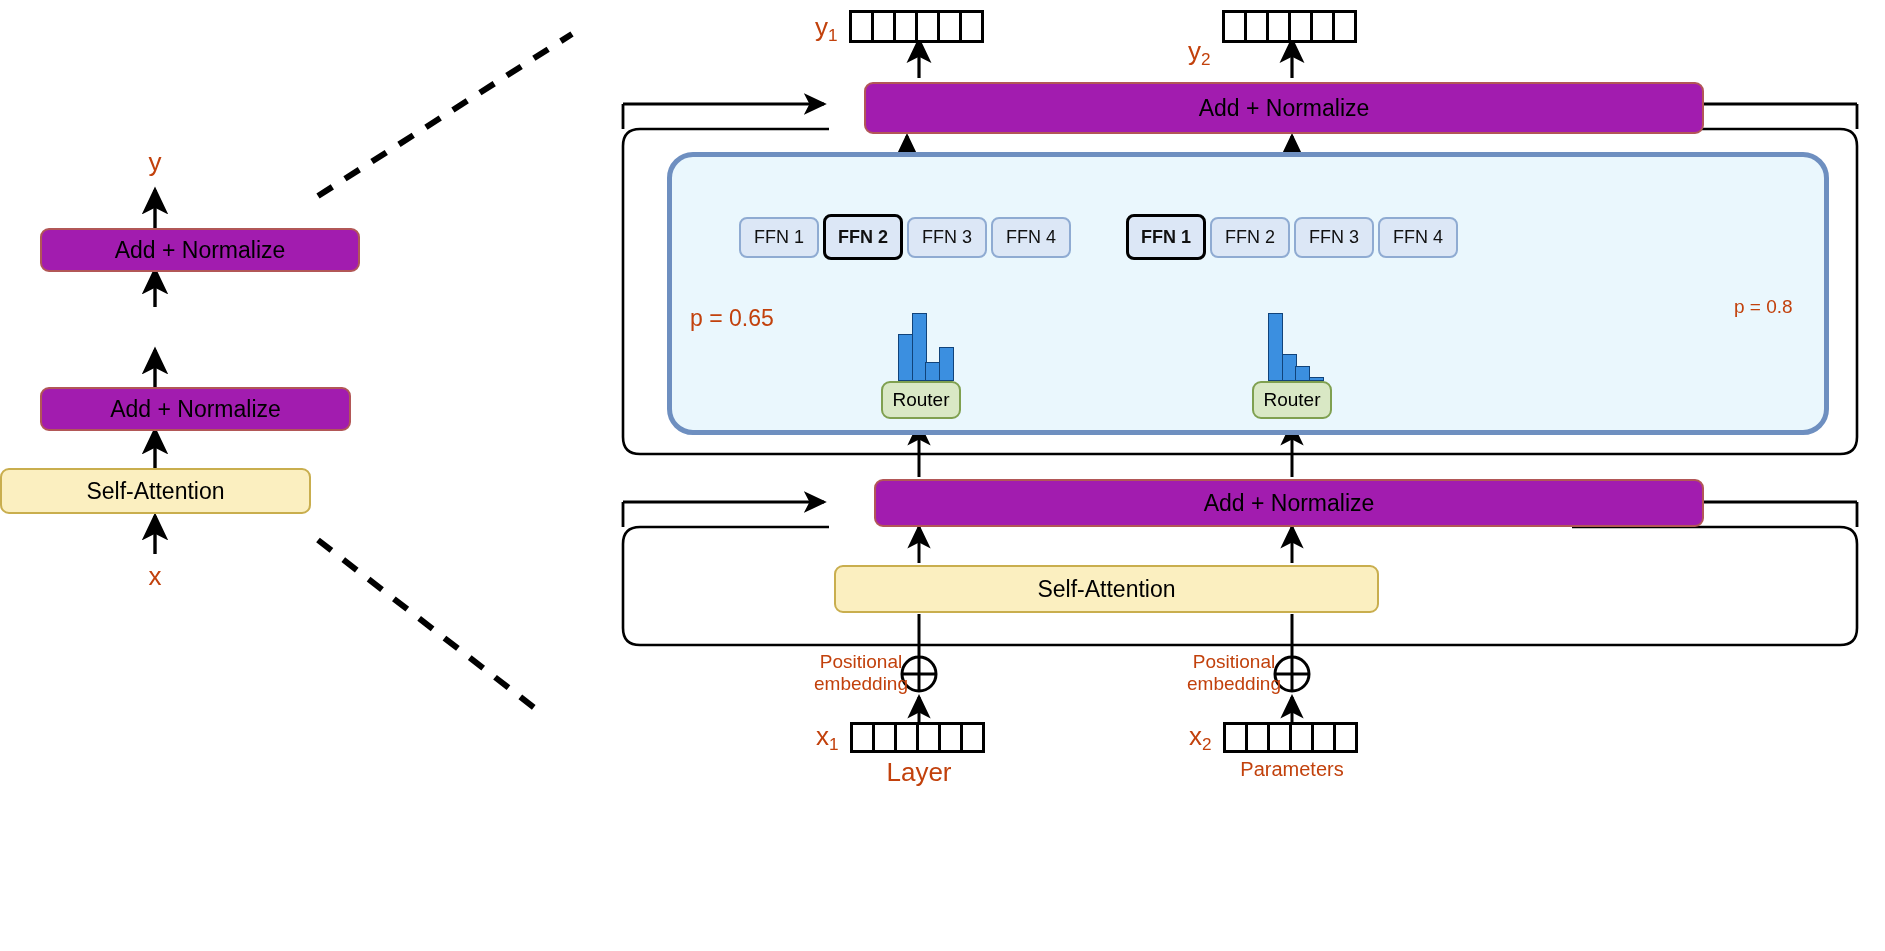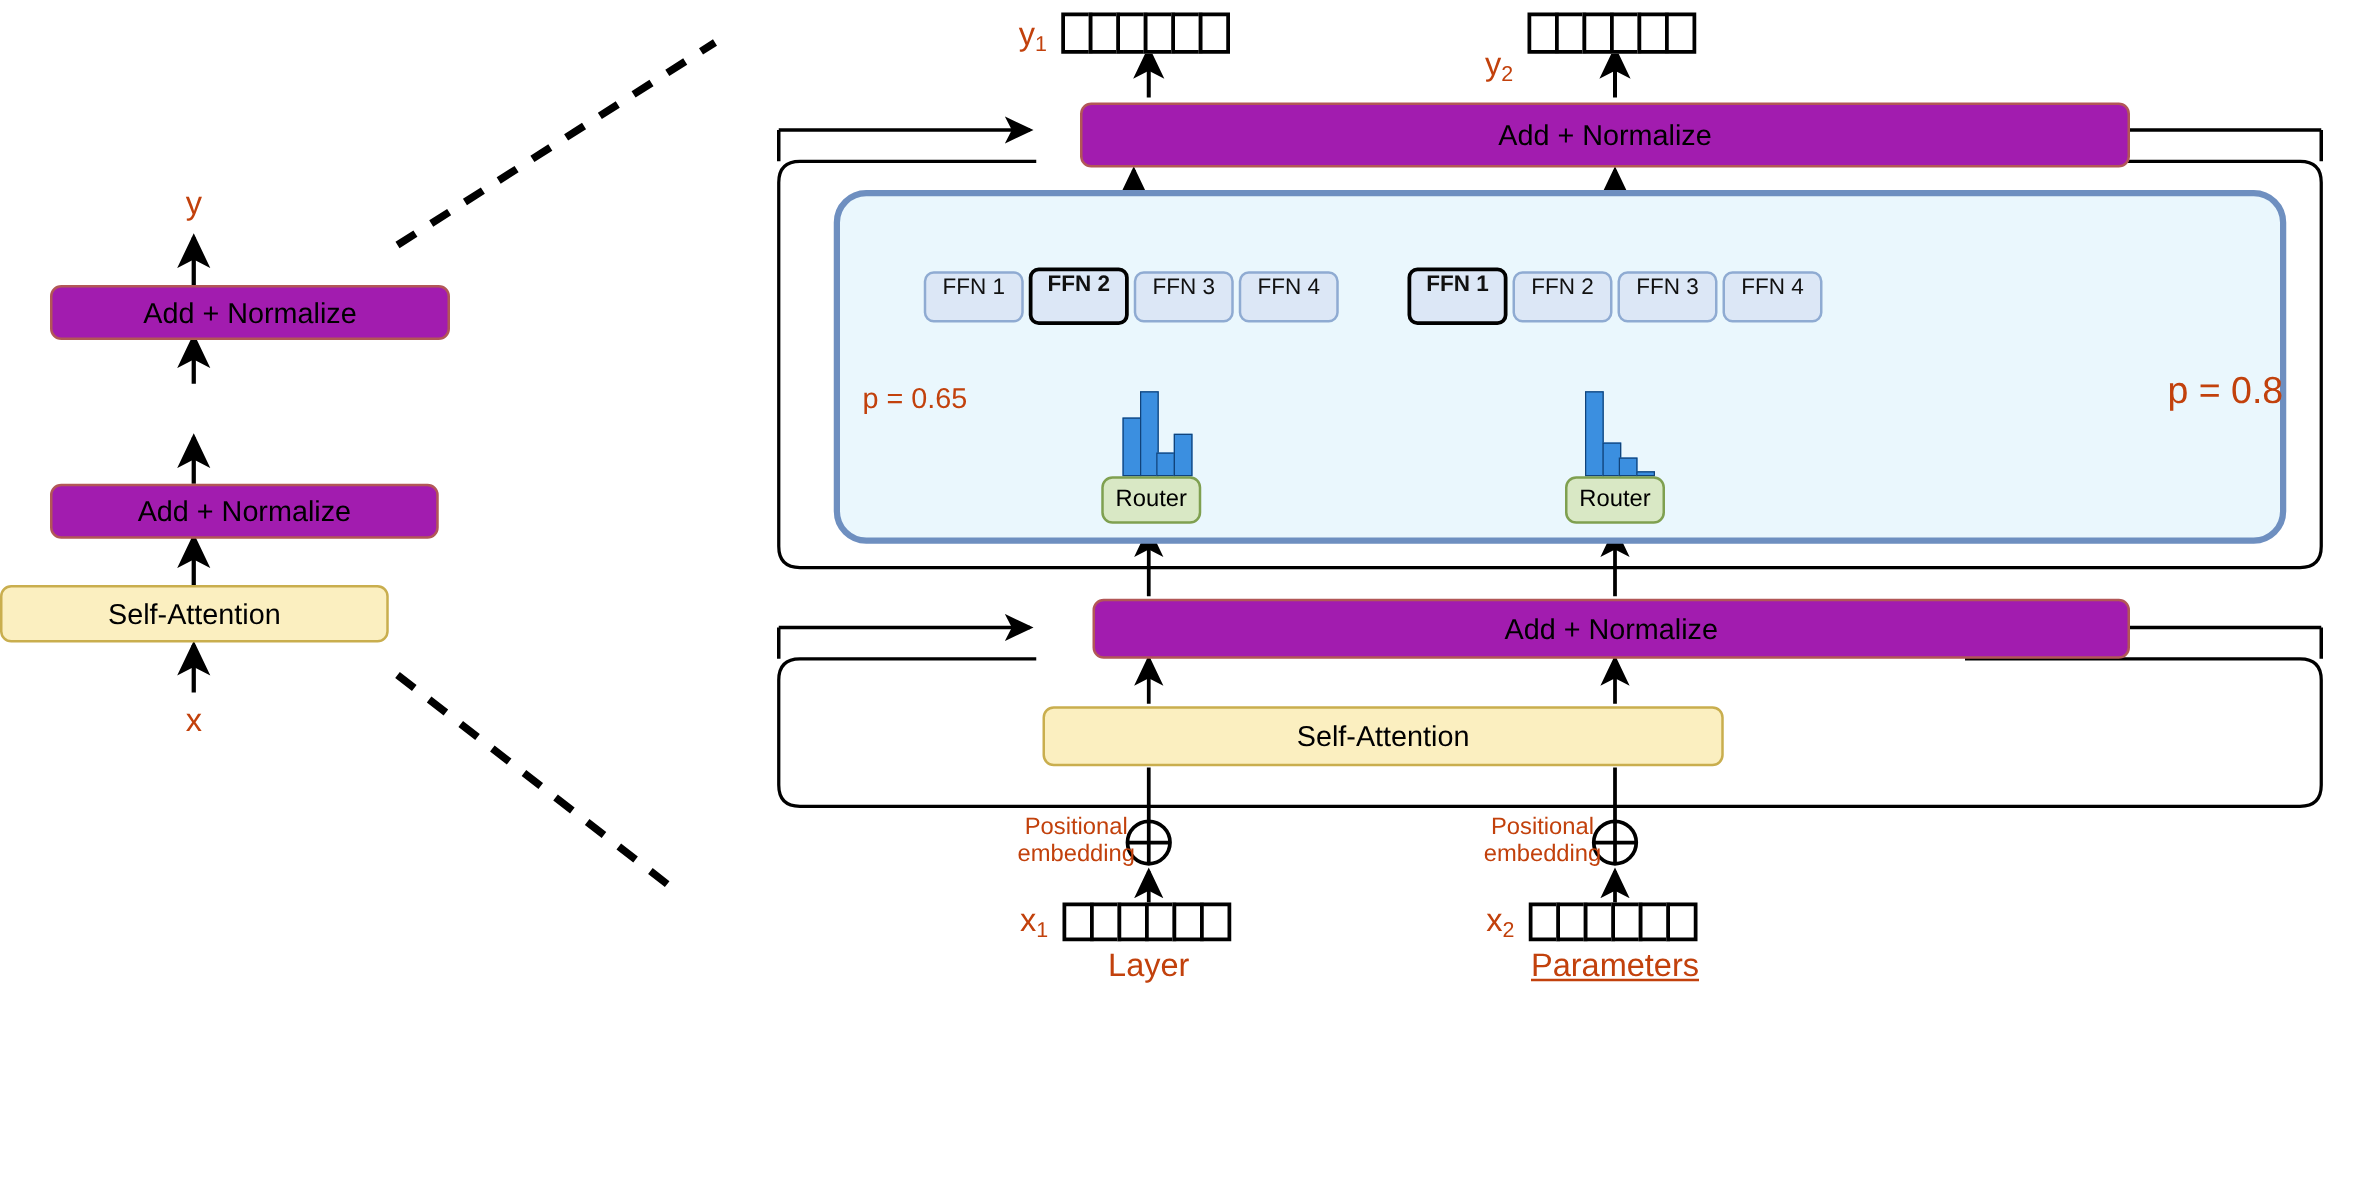--- a/index.html
+++ b/index.html
@@ -38,21 +38,21 @@
     white-space: nowrap;
   }
   .blk-pink   { background: #a21caf; border-color: #b25757; margin-left: 40px; }
   .blk-yellow { background: #fbefc0; border-color: #c9ae4e; }
   .blk-blue   { background: #ddeaf7; border-color: #7fa6d0; }
 
   .ffn {
     position: absolute;
     box-sizing: border-box;
     display: flex;
-    align-items: flex-start;
+    align-items: center;
     justify-content: center;
     border-radius: 8px;
     background: #dce7f6;
     border: 2px solid #8fabd2;
     font-size: 18px;
     color: #111;
     white-space: nowrap;
   }
   .ffn.selected {
     border: 3px solid #000;
@@ -330,21 +330,21 @@
     <span>FFN 2</span>
   </div>
   <div class="ffn" style="left:1294px; top:217px; width:80px; height:41px;">
     <span>FFN 3</span>
   </div>
   <div class="ffn" style="left:1378px; top:217px; width:80px; height:41px;">
     <span>FFN 4</span>
   </div>
 
   <div class="lbl" style="left:690px; top:305px; font-size:23px;">p = 0.65</div>
-  <div class="lbl" style="left:1734px; top:296px; font-size:30px;">p = 0.8</div>
+  <div class="lbl" style="left:1734px; top:296px; font-size:19px;">p = 0.8</div>
 
   <div class="hist" style="left:898px; top:313px; height:68px;">
     <div class="bar" style="width:15px; height:47px;"></div>
     <div class="bar" style="width:15px; height:68px;"></div>
     <div class="bar" style="width:15px; height:19px;"></div>
     <div class="bar" style="width:15px; height:34px;"></div>
   </div>
 
   <div class="hist" style="left:1268px; top:313px; height:68px;">
     <div class="bar" style="width:15px; height:68px;"></div>
@@ -394,15 +394,15 @@
     <span>x</span><span class="sub">2</span>
   </div>
   <div class="tokenrow" style="left:1223px; top:722px;">
     <div class="cell" style="width:25px;height:31px;"></div>
     <div class="cell" style="width:25px;height:31px;"></div>
     <div class="cell" style="width:25px;height:31px;"></div>
     <div class="cell" style="width:25px;height:31px;"></div>
     <div class="cell" style="width:25px;height:31px;"></div>
     <div class="cell" style="width:25px;height:31px;"></div>
   </div>
-  <div class="lbl ctr" style="left:1292px; top:758px; font-size:26px;text-decoration:underline;">Parameters</div>
+  <div class="lbl ctr" style="left:1292px; top:758px; font-size:20px;">Parameters</div>
 
 </div>
 
 </body></html>

